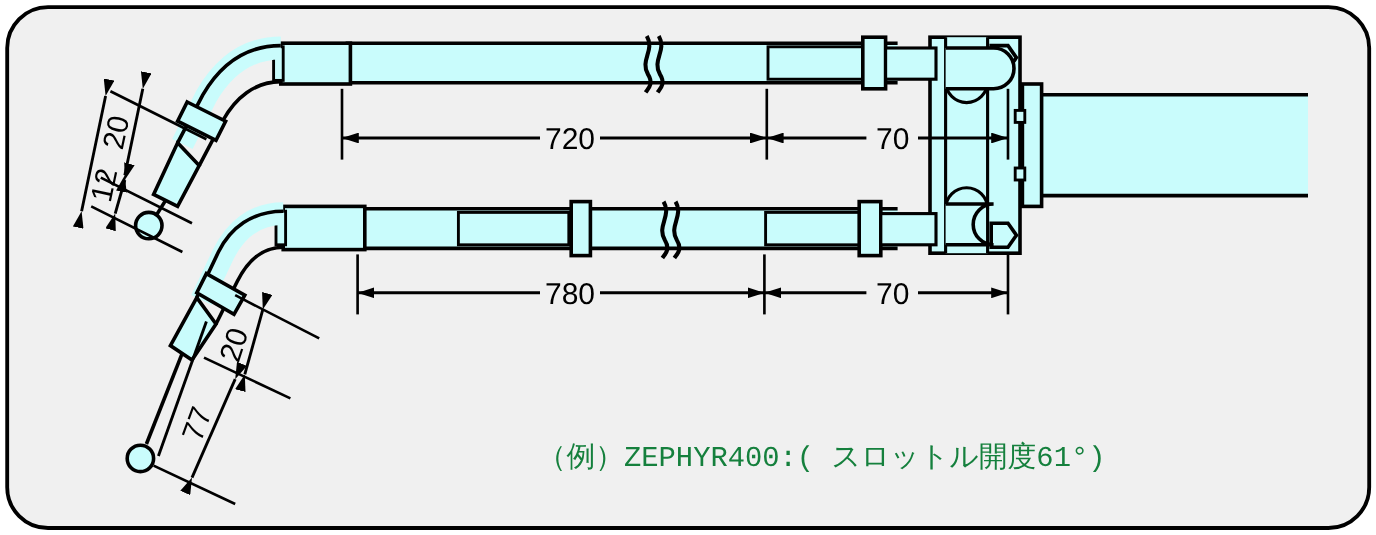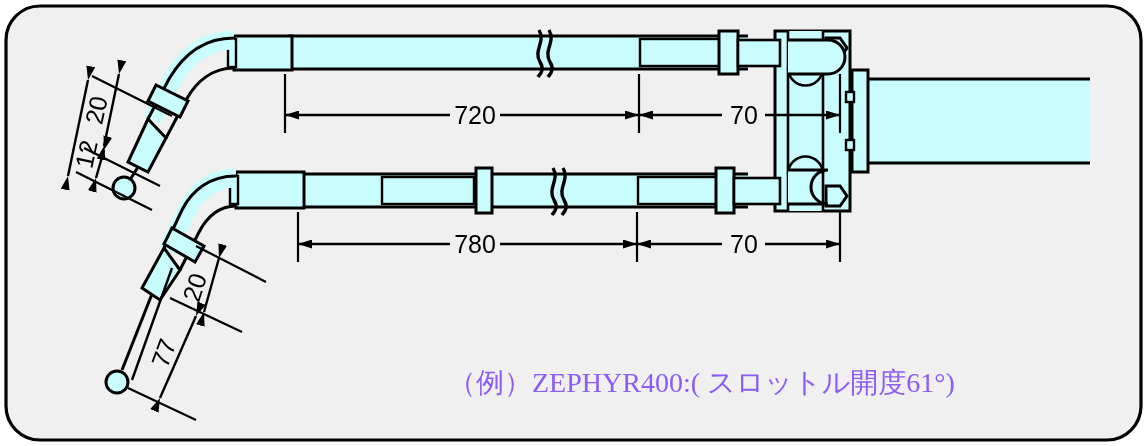--- a/index.html
+++ b/index.html
@@ -20,24 +20,24 @@
     left: 0;
     top: 0;
     width: 1147px;
     height: 446px;
     display: block;
   }
   .caption-text {
     position: absolute;
     left: 448px;
     top: 364px;
-    font-family: Liberation Serif, serif;
-    font-size: 28px;
+    font-family: Liberation Mono, monospace;
+    font-size: 24px;
     letter-spacing: 0px;
-    color: #8b5cf6;
+    color: #15803d;
     white-space: nowrap;
   }
 </style>
 </head>
 <body>
 
 <div id="page">
 
   <svg id="drawing-svg" viewBox="0 0 1147 446" xmlns="http://www.w3.org/2000/svg">
 

